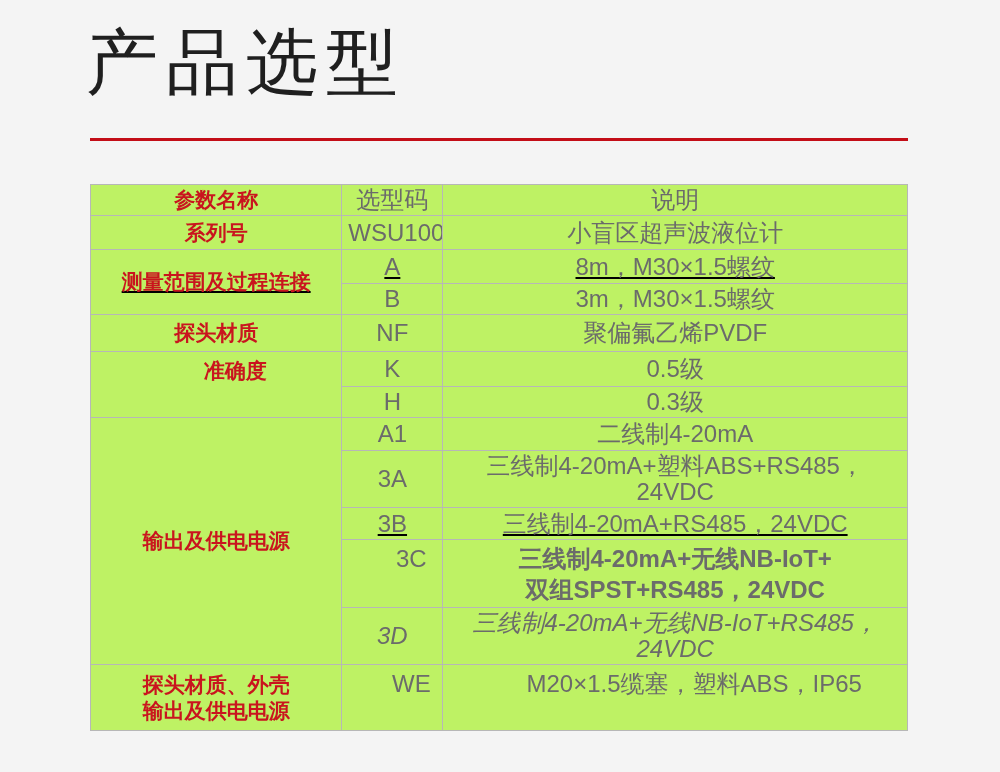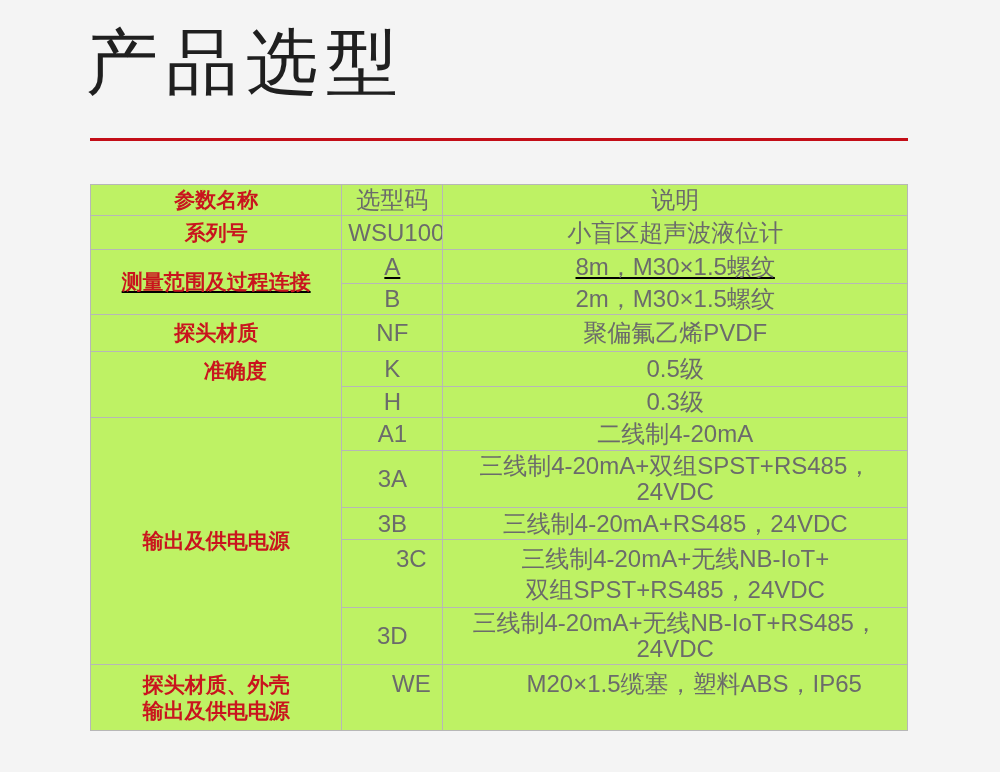--- a/index.html
+++ b/index.html
@@ -51,33 +51,33 @@
   td.plabel {
     color: #c9151e;
     font-weight: 700;
     font-size: 21px;
   }
   td.vt {
     vertical-align: top;
     padding-top: 6px;
     padding-left: 44px;
   }
-  .line2 { display: block; }
+  .line2 { display: block; font-weight: bold; }
   tr:nth-child(1)  { height: 30px; }
   tr:nth-child(2)  { height: 34px; }
   tr:nth-child(3)  { height: 34px; text-decoration: underline; }
   tr:nth-child(4)  { height: 28px; }
   tr:nth-child(5)  { height: 37px; }
   tr:nth-child(6)  { height: 35px; }
   tr:nth-child(7)  { height: 30px; }
   tr:nth-child(8)  { height: 33px; }
   tr:nth-child(9)  { height: 32px; }
-  tr:nth-child(10) { height: 32px; }
+  tr:nth-child(10) { height: 32px; text-decoration: underline; }
   tr:nth-child(11) { height: 68px; }
-  tr:nth-child(12) { height: 35px; }
+  tr:nth-child(12) { height: 35px; font-style: italic; }
   tr:nth-child(13) { height: 66px; }
   tr:nth-child(11) td.descwrap div { line-height: 31px; }
 </style>
 </head>
 <body>
 
 <div class="content">
 
   <h1 class="page-title">产品选型</h1>
 
@@ -103,21 +103,21 @@
         <td>小盲区超声波液位计</td>
       </tr>
 
       <tr>
         <td class="plabel" rowspan="2">测量范围及过程连接</td>
         <td>A</td>
         <td>8m，M30×1.5螺纹</td>
       </tr>
       <tr>
         <td>B</td>
-        <td>2m，M30×1.5螺纹</td>
+        <td>3m，M30×1.5螺纹</td>
       </tr>
 
       <tr>
         <td class="plabel">探头材质</td>
         <td>NF</td>
         <td>聚偏氟乙烯PVDF</td>
       </tr>
 
       <tr>
         <td class="plabel vt" rowspan="2">准确度</td>
@@ -129,21 +129,21 @@
         <td>0.3级</td>
       </tr>
 
       <tr>
         <td class="plabel" rowspan="5">输出及供电电源</td>
         <td>A1</td>
         <td>二线制4-20mA</td>
       </tr>
       <tr>
         <td>3A</td>
-        <td>三线制4-20mA+双组SPST+RS485，24VDC</td>
+        <td>三线制4-20mA+塑料ABS+RS485，24VDC</td>
       </tr>
       <tr>
         <td>3B</td>
         <td>三线制4-20mA+RS485，24VDC</td>
       </tr>
       <tr>
         <td class="vt">3C</td>
         <td class="descwrap">
           <div class="line2">三线制4-20mA+无线NB-IoT+</div>
           <div class="line2">双组SPST+RS485，24VDC</div>

